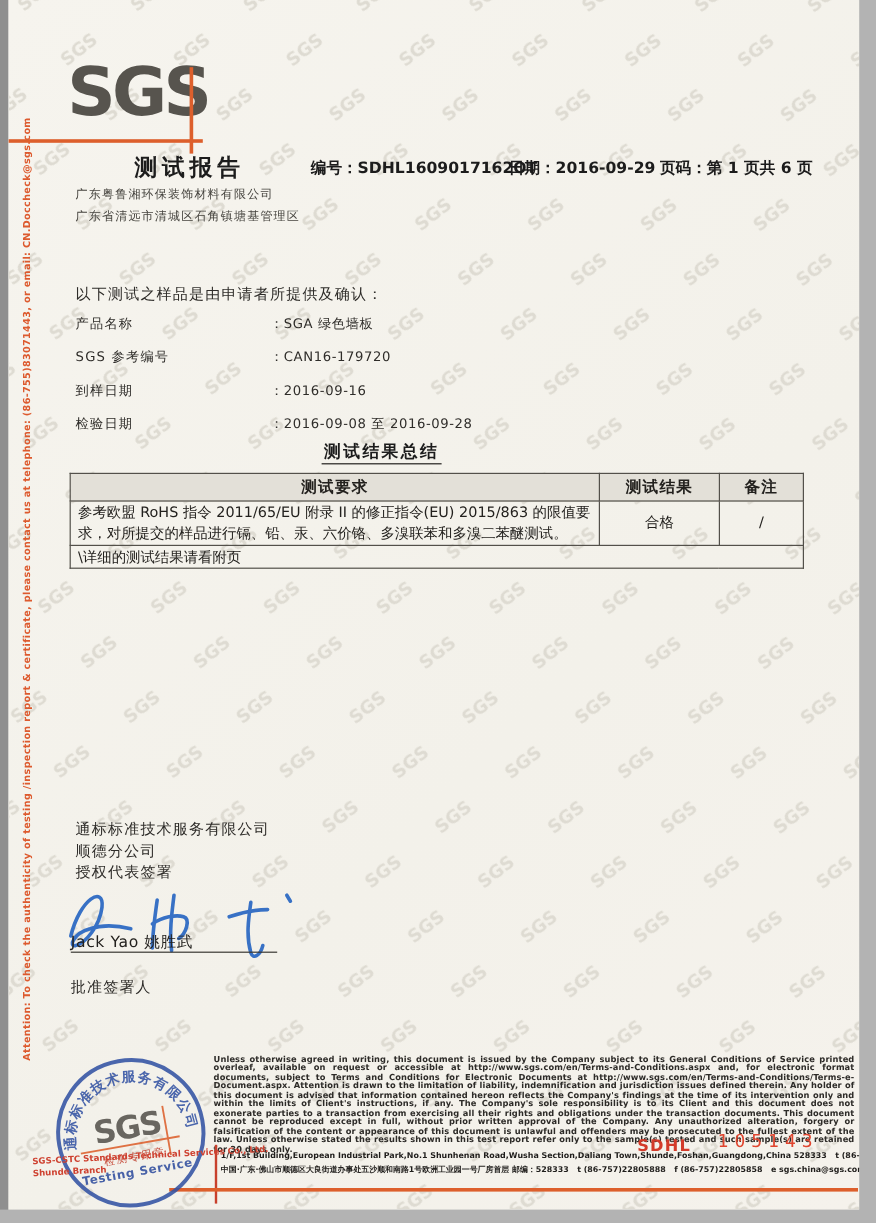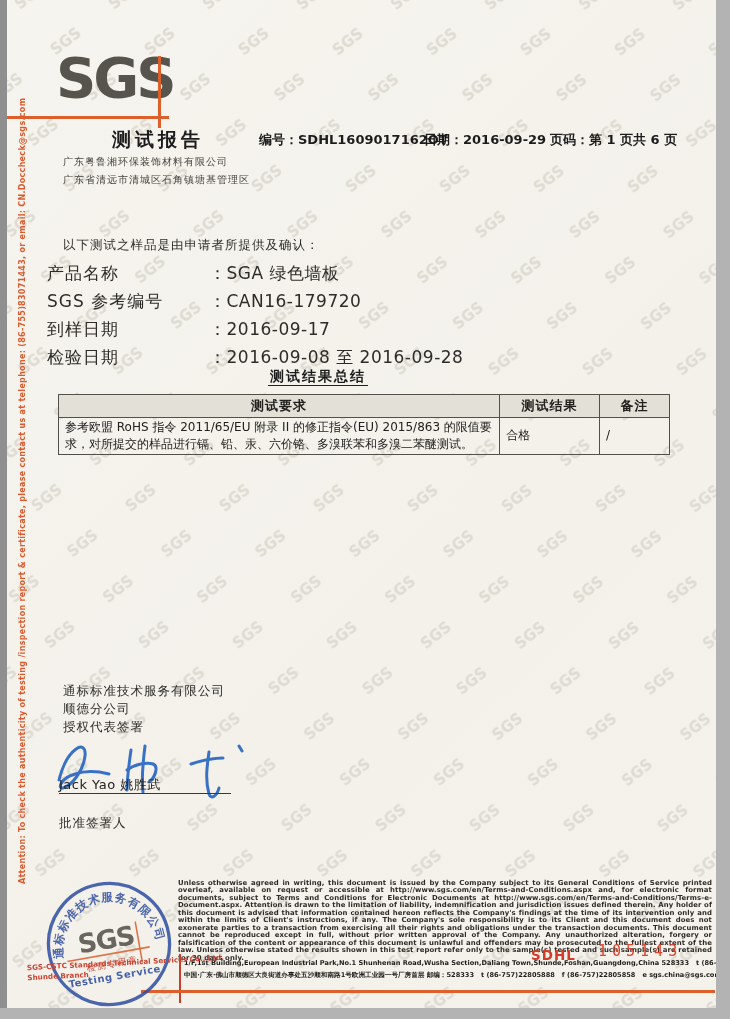--- a/index.html
+++ b/index.html
@@ -23,33 +23,33 @@
   .logo-hline{left:0;top:116px;width:162px;height:3px;background:#dd5f2c;}
   .logo-vline{left:151px;top:56px;width:3px;height:72px;background:#dd5f2c;}
   .doc-title{left:105px;top:127px;font-size:19px;font-weight:bold;letter-spacing:4px;color:#1c1c1c;}
   .meta{top:131px;font-size:13px;font-weight:bold;color:#1c1c1c;white-space:nowrap;}
   .meta-no{left:252px;} .meta-date{left:417px;} .meta-page{left:543px;}
   .applicant{left:56px;font-size:10px;color:#46443f;letter-spacing:1px;}
   .applicant.l1{top:155px;} .applicant.l2{top:173px;}
 
   
   .intro{left:56px;top:237px;font-size:12.5px;color:#2e2c29;letter-spacing:1px;}
-  .frow{left:40px;width:560px;font-size:17px;color:#2e2c29;}
+  .frow{left:56px;width:560px;font-size:11px;color:#2e2c29;}
   .frow .lab{display:inline-block;width:162px;letter-spacing:1px;}
   .frow .val{letter-spacing:0.5px;}
   .f0{top:262px;} .f1{top:290px;} .f2{top:318px;} .f3{top:346px;}
 
   
   .sec-title{left:0;top:368px;width:622px;text-align:center;font-size:14px;font-weight:bold;color:#1c1c1c;}
   .sec-title span{border-bottom:1.5px solid #23211e;padding:0 2px 1px 2px;letter-spacing:2px;}
   table.res{position:absolute;left:51px;top:394px;width:612px;border-collapse:collapse;background:transparent;}
   table.res th,table.res td{border:1.4px solid #53504a;padding:1px 6px;color:#23211e;}
   table.res th{background:#e3e0d8;font-size:13px;font-weight:bold;height:20px;letter-spacing:1px;}
   table.res td{font-size:12px;line-height:1.4;}
-  td.center{}
+  td.center{text-align:center;}
   td.foot{font-size:12px;padding:2px 4px;}
 
   
   .sig-block{left:56px;font-size:12.5px;color:#2e2c29;letter-spacing:1px;}
   .sg0{top:683px;} .sg1{top:701px;} .sg2{top:719px;}
   .sig-svg{left:46px;top:730px;}
   .sig-line{left:52px;top:793px;width:172px;height:1px;background:#3a3833;}
   .signer{left:52px;top:776px;font-size:13px;color:#23211e;letter-spacing:0.5px;}
   .role{left:52px;top:815px;font-size:12.5px;color:#2e2c29;letter-spacing:1px;}
 
@@ -114,21 +114,21 @@
   <div class="abs applicant l2">广东省清远市清城区石角镇塘基管理区</div>
 
   <div class="abs intro">以下测试之样品是由申请者所提供及确认：</div>
   <div class="abs frow f0">
     <span class="lab">产品名称</span><span class="val">：SGA 绿色墙板</span>
   </div>
   <div class="abs frow f1">
     <span class="lab">SGS 参考编号</span><span class="val">：CAN16-179720</span>
   </div>
   <div class="abs frow f2">
-    <span class="lab">到样日期</span><span class="val">：2016-09-17</span>
+    <span class="lab">到样日期</span><span class="val">：2016-09-16</span>
   </div>
   <div class="abs frow f3">
     <span class="lab">检验日期</span><span class="val">：2016-09-08 至  2016-09-28</span>
   </div>
 
   <div class="abs sec-title"><span>测试结果总结</span></div>
 
   <table class="res">
     <colgroup>
         <col style="width:457px">
@@ -141,20 +141,23 @@
         <th>测试结果</th>
         <th>备注</th>
       </tr>
     </thead>
     <tbody>
       <tr>
         <td>参考欧盟 RoHS 指令 2011/65/EU 附录 II 的修正指令(EU) 2015/863 的限值要求，对所提交的样品进行镉、铅、汞、六价铬、多溴联苯和多溴二苯醚测试。</td>
         <td class="center">合格</td>
         <td class="center">/</td>
       </tr>
+      <tr>
+        <td class="foot" colspan="3">\详细的测试结果请看附页</td>
+      </tr>
     </tbody>
   </table>
 
   <div class="abs sig-block sg0">通标标准技术服务有限公司</div>
   <div class="abs sig-block sg1">顺德分公司</div>
   <div class="abs sig-block sg2">授权代表签署</div>
 
   <svg class="abs sig-svg" width="230" height="70" viewBox="0 0 230 70">
     <g stroke="#2e6bc4" stroke-width="3" fill="none" stroke-linecap="round" stroke-linejoin="round" opacity="0.95">
       <path d="M6,50 C14,18 34,8 32,26 C30,42 18,56 10,58 C4,59 8,48 22,44 C34,40 48,42 56,44"></path>

